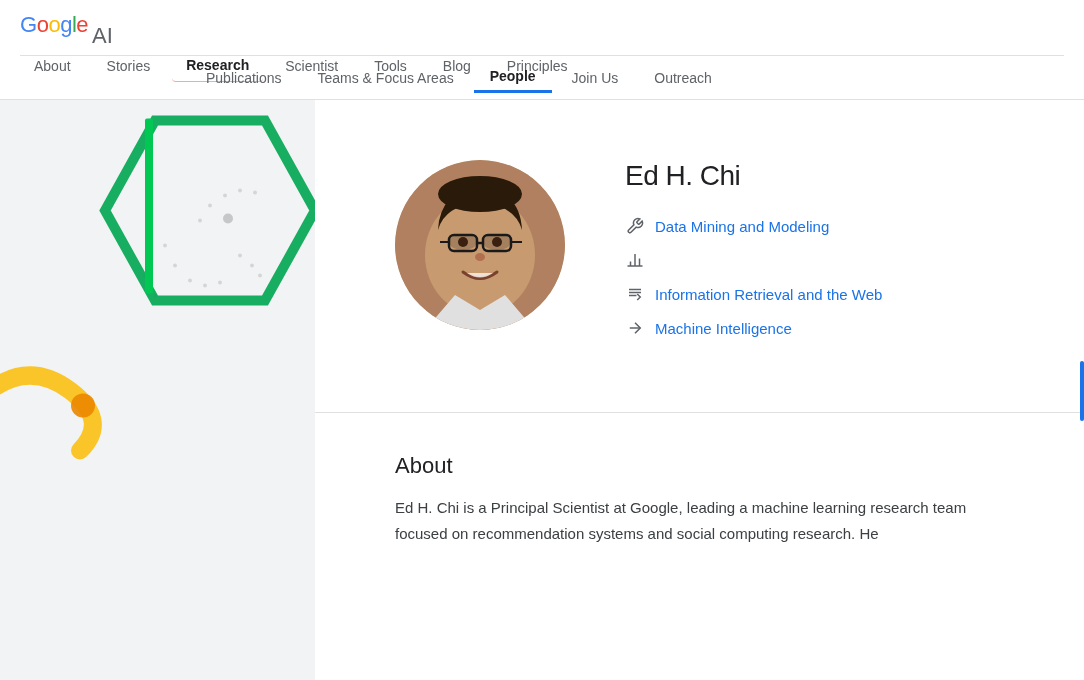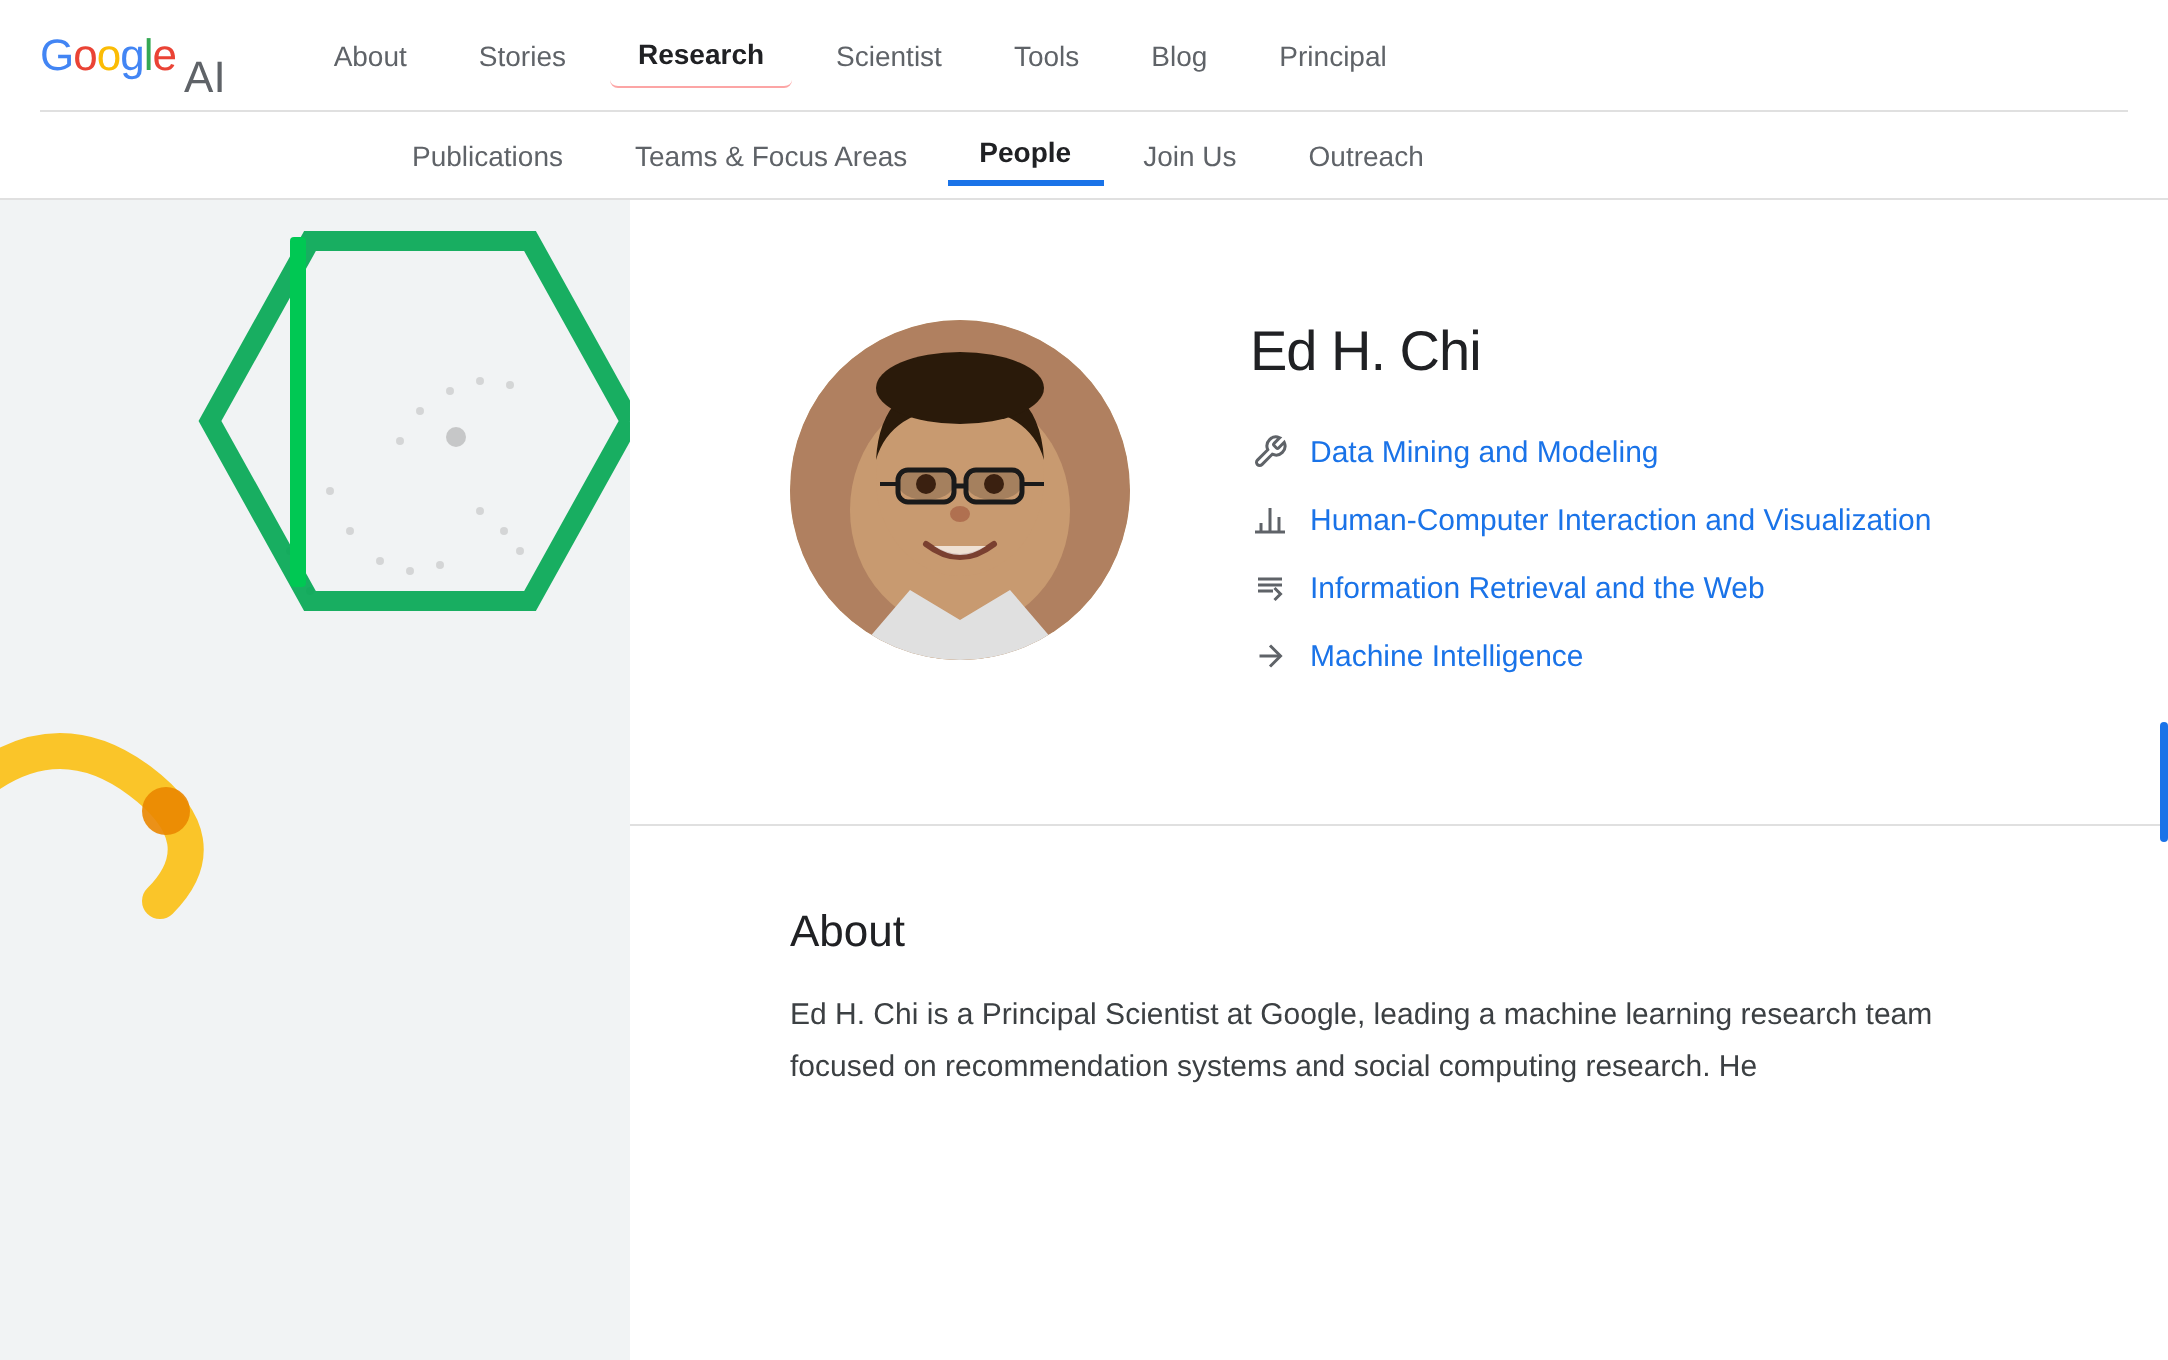--- a/index.html
+++ b/index.html
@@ -7,20 +7,21 @@
 
     
     .header {
       background: #fff;
       border-bottom: 1px solid #e0e0e0;
       padding: 0 20px;
     }
     .nav-top {
       display: flex;
       height: 55px;
+      flex-direction: column;
     }
     .logo {
       display: flex;
       align-items: center;
       margin-right: 40px;
     }
     .logo-google {
       font-size: 22px;
       font-weight: 400;
       letter-spacing: -0.5px;
@@ -199,21 +200,21 @@
       </span>
       <span class="logo-ai">AI</span>
     </div>
     <nav class="nav-main">
       <a class="nav-item">About</a>
       <a class="nav-item">Stories</a>
       <a class="nav-item active">Research</a>
       <a class="nav-item">Scientist</a>
       <a class="nav-item">Tools</a>
       <a class="nav-item">Blog</a>
-      <a class="nav-item">Principal</a>
+      <a class="nav-item">Principles</a>
     </nav>
   </div>
   <div class="nav-sub">
     <a class="nav-sub-item">Publications</a>
     <a class="nav-sub-item">Teams &amp; Focus Areas</a>
     <a class="nav-sub-item active">People</a>
     <a class="nav-sub-item">Join Us</a>
     <a class="nav-sub-item">Outreach</a>
   </div>
 </div>
@@ -311,21 +312,20 @@
 
         <div class="focus-area">
           <span class="focus-icon">
             <svg width="18" height="18" viewBox="0 0 24 24" fill="none" stroke="#5f6368" stroke-width="2">
               <line x1="18" y1="20" x2="18" y2="10"></line>
               <line x1="12" y1="20" x2="12" y2="4"></line>
               <line x1="6" y1="20" x2="6" y2="14"></line>
               <line x1="2" y1="20" x2="22" y2="20"></line>
             </svg>
           </span>
-          <a class="focus-label">Human-Computer Interaction and Visualization</a>
         </div>
 
         <div class="focus-area">
           <span class="focus-icon">
             <svg width="18" height="18" viewBox="0 0 24 24" fill="none" stroke="#5f6368" stroke-width="2">
               <path d="M4 6h16M4 10h16M4 14h10"></path>
               <polyline points="15 12 19 16 15 20"></polyline>
             </svg>
           </span>
           <a class="focus-label">Information Retrieval and the Web</a>

